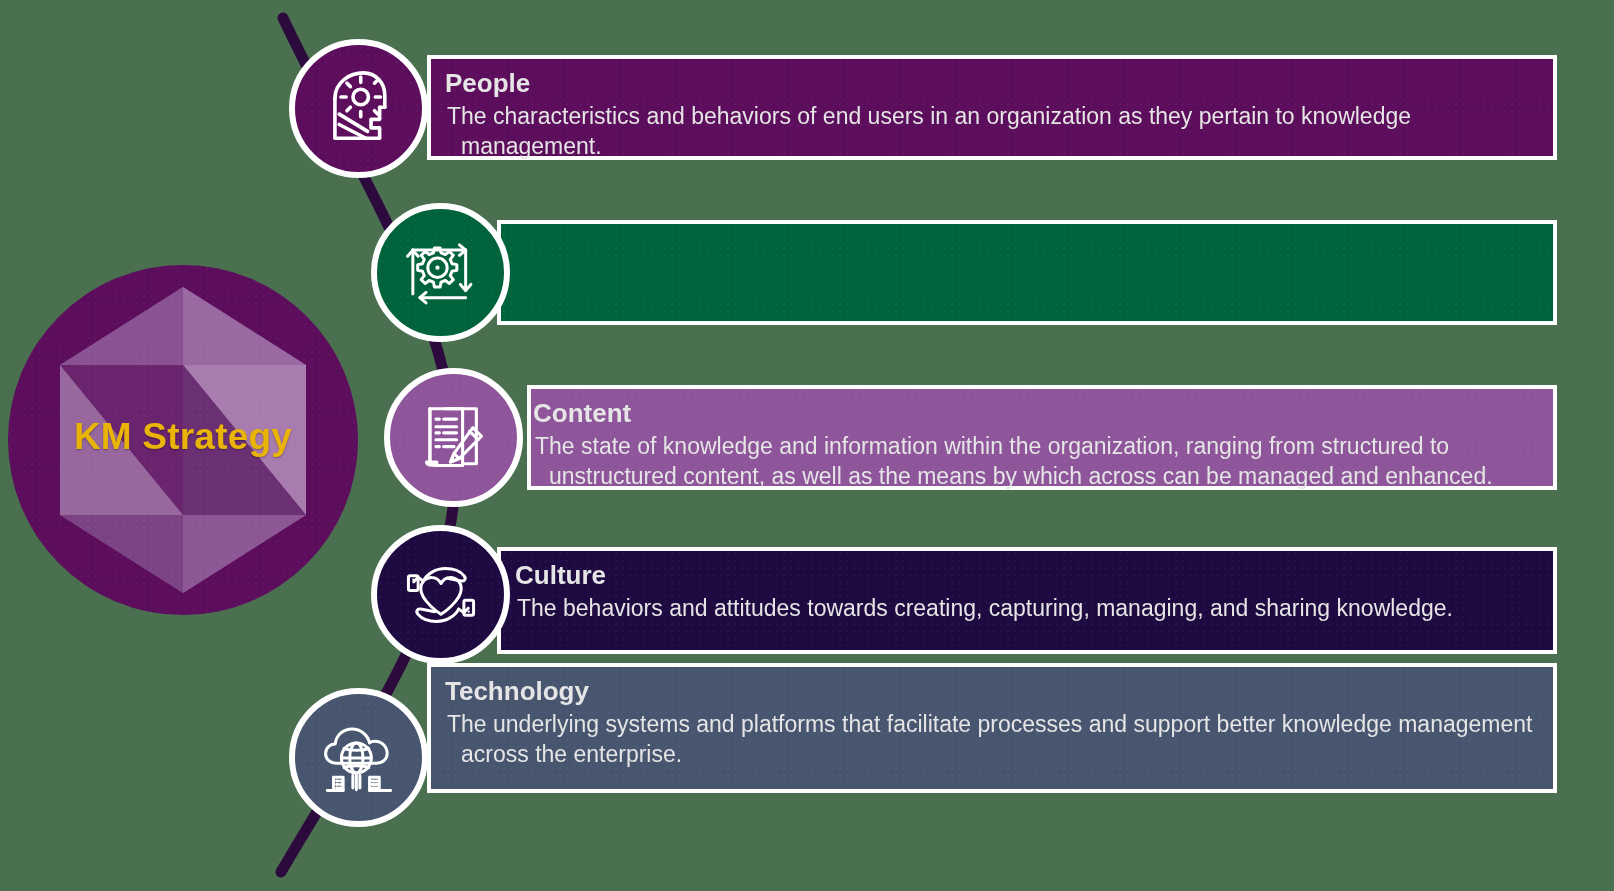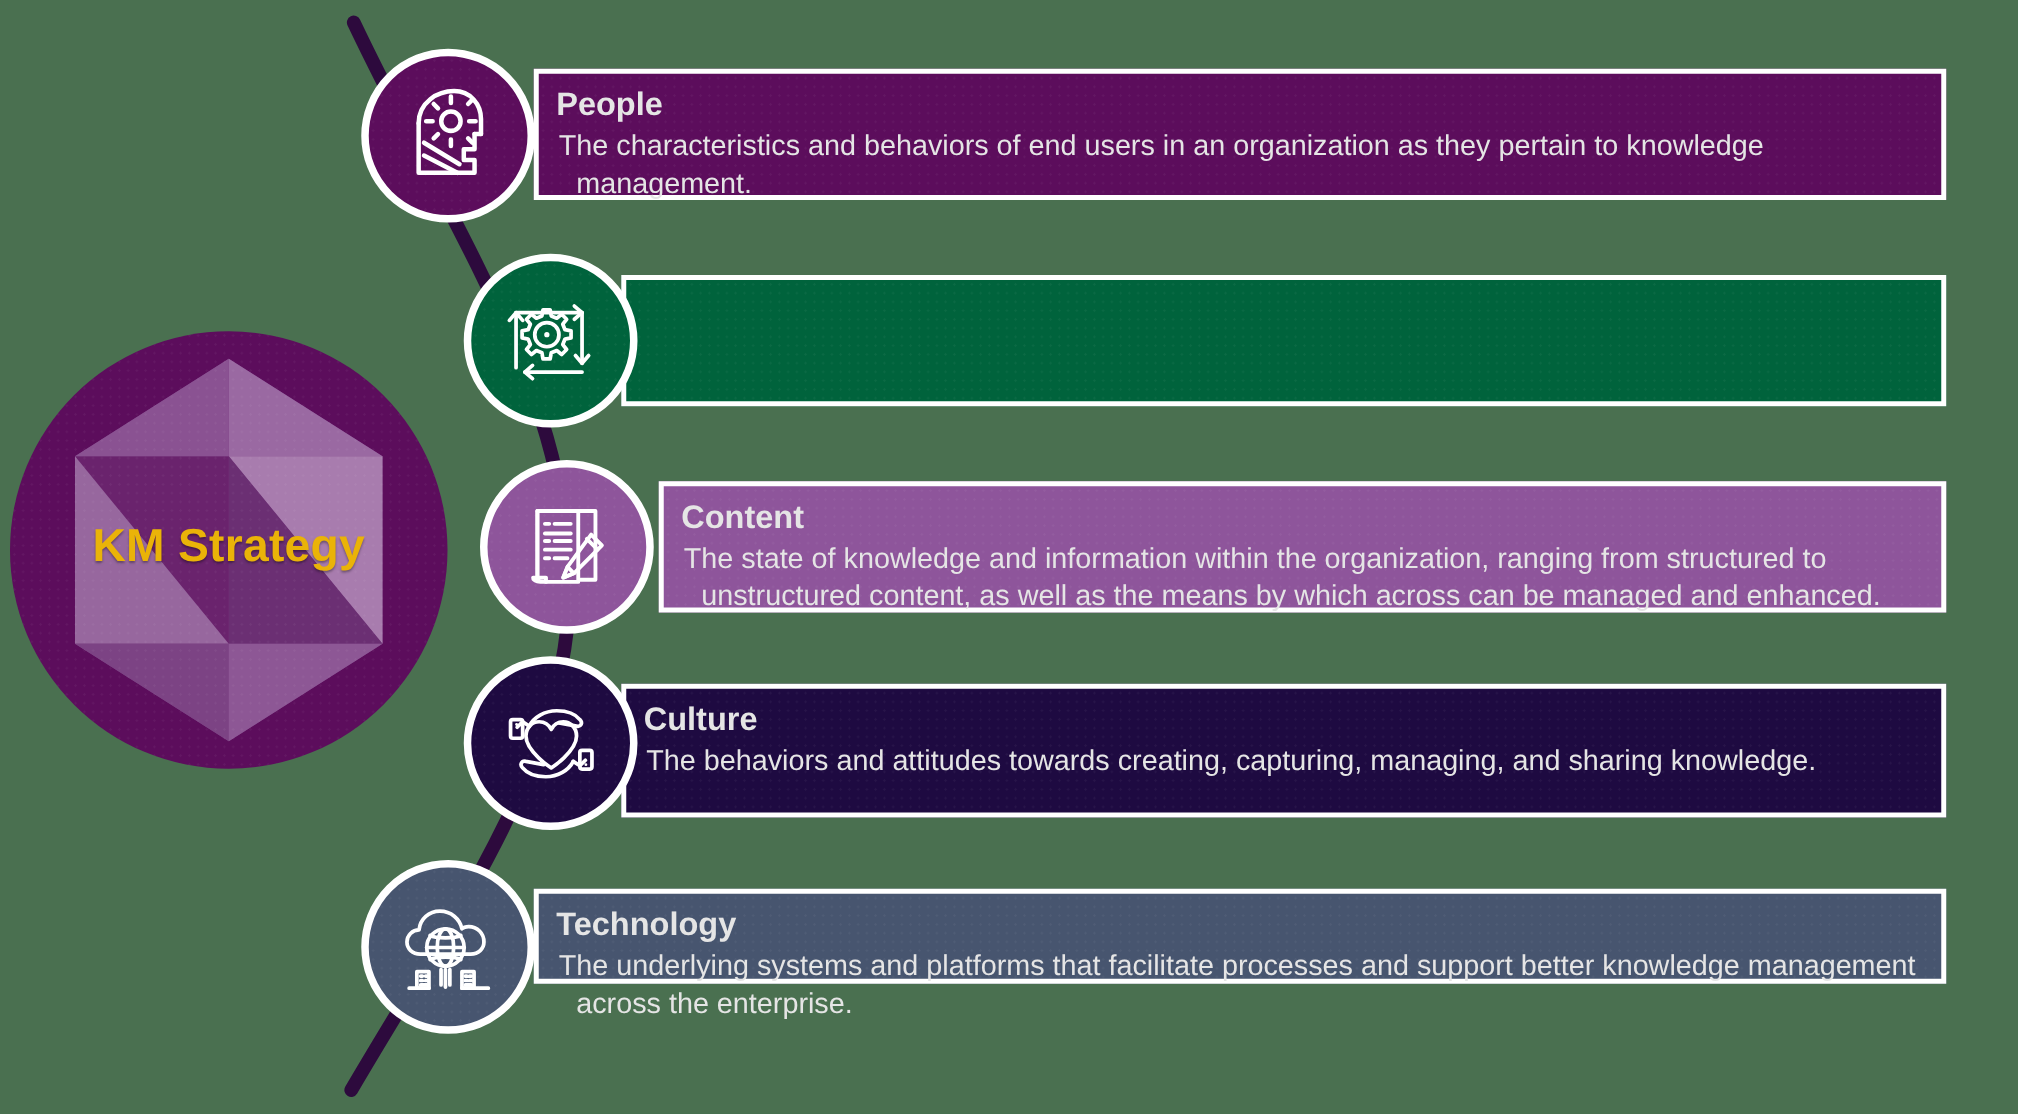--- a/index.html
+++ b/index.html
@@ -191,21 +191,21 @@
         <path d="M72 63 L78 70 L84 63"></path>
         <path d="M78 78 L26 78"></path>
         <path d="M33 72 L26 78 L33 84"></path>
       </svg>
     </div>
   </div>
 
   <div class="row r-content">
     <div class="bar" style="left:527px; top:385px; width:1030px; height:105px;">
       <div class="tex"></div>
-      <div class="content" style="padding-left:14px;">
+      <div class="content" style="padding-left:2px;">
         <p class="bar-title">Content</p>
         <p class="bar-desc">The state of knowledge and information within the organization, ranging from structured to unstructured content, as well as the means by which across can be managed and enhanced.</p>
       </div>
     </div>
     <div class="badge" style="left:384px; top:368px; width:139px; height:139px;">
       <div class="tex" style="border-radius:50%;"></div>
       <svg width="86" height="86" viewBox="0 0 100 100" fill="none" stroke="#ffffff" stroke-width="3.6" stroke-linecap="round" stroke-linejoin="round">
 
         <path d="M40 16 L76 16 L76 80 L62 80"></path>
 
@@ -249,21 +249,21 @@
 
         <rect x="13" y="28" width="11" height="17" rx="2"></rect>
         <rect x="76" y="56" width="11" height="17" rx="2"></rect>
         <circle cx="18.5" cy="32.5" r="1.3" fill="#ffffff" stroke="none"></circle>
         <circle cx="81.5" cy="69" r="1.3" fill="#ffffff" stroke="none"></circle>
       </svg>
     </div>
   </div>
 
   <div class="row r-tech">
-    <div class="bar" style="left:427px; top:711px; width:1130px; height:76px;">
+    <div class="bar" style="left:427px; top:663px; width:1130px; height:130px;">
       <div class="tex"></div>
       <div class="content" style="padding-left:14px;">
         <p class="bar-title">Technology</p>
         <p class="bar-desc">The underlying systems and platforms that facilitate processes and support better knowledge management across the enterprise.</p>
       </div>
     </div>
     <div class="badge" style="left:289px; top:688px; width:139px; height:139px;">
       <div class="tex" style="border-radius:50%;"></div>
       <svg width="88" height="88" viewBox="0 0 100 100" fill="none" stroke="#ffffff" stroke-width="3.4" stroke-linecap="round" stroke-linejoin="round">
 

